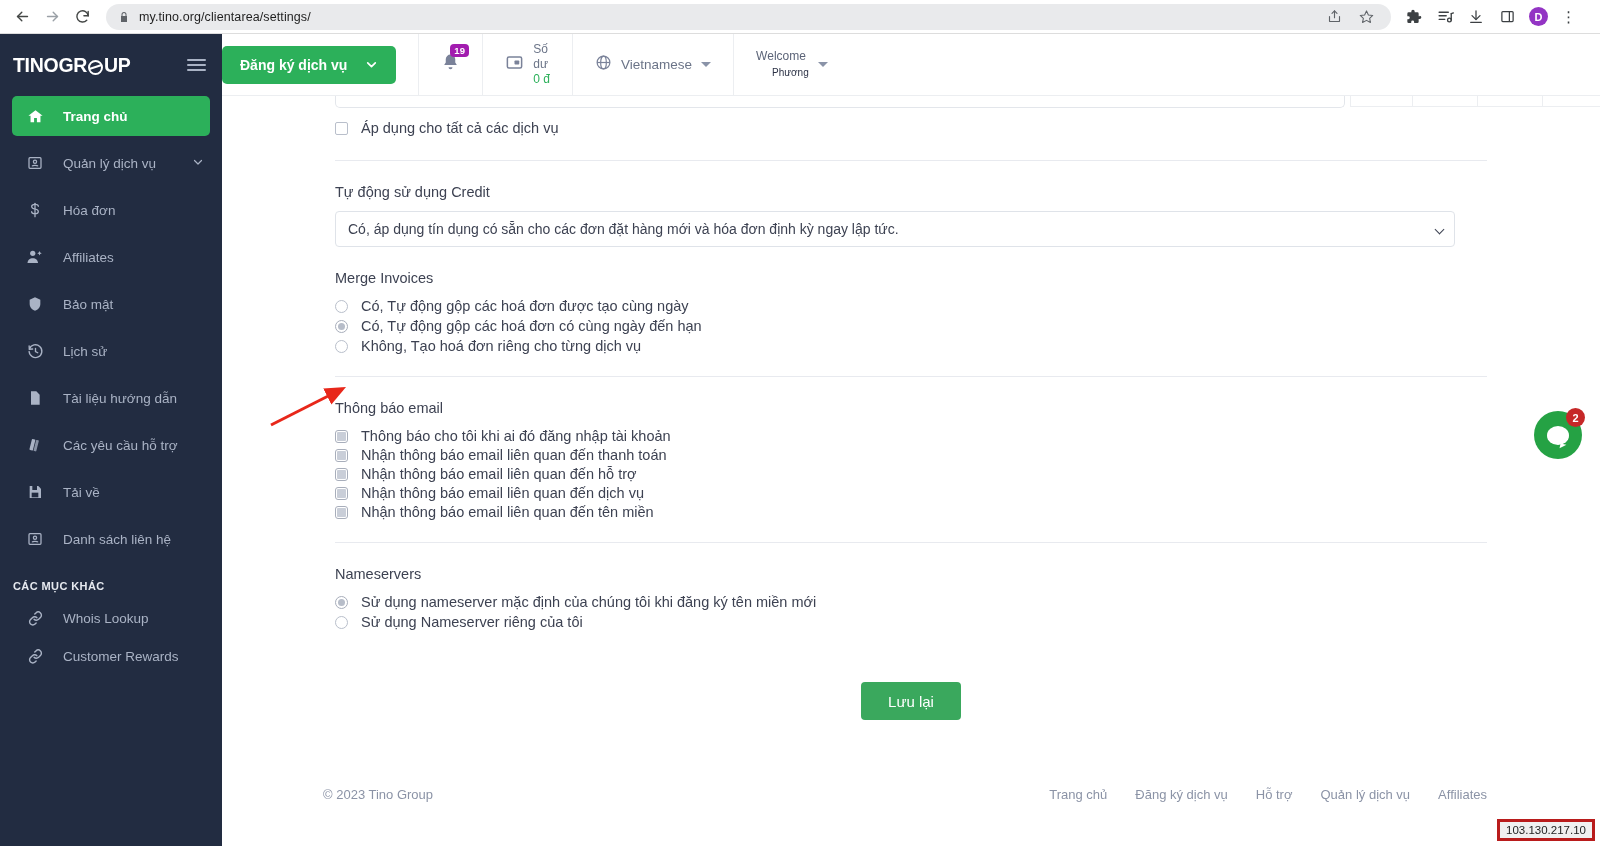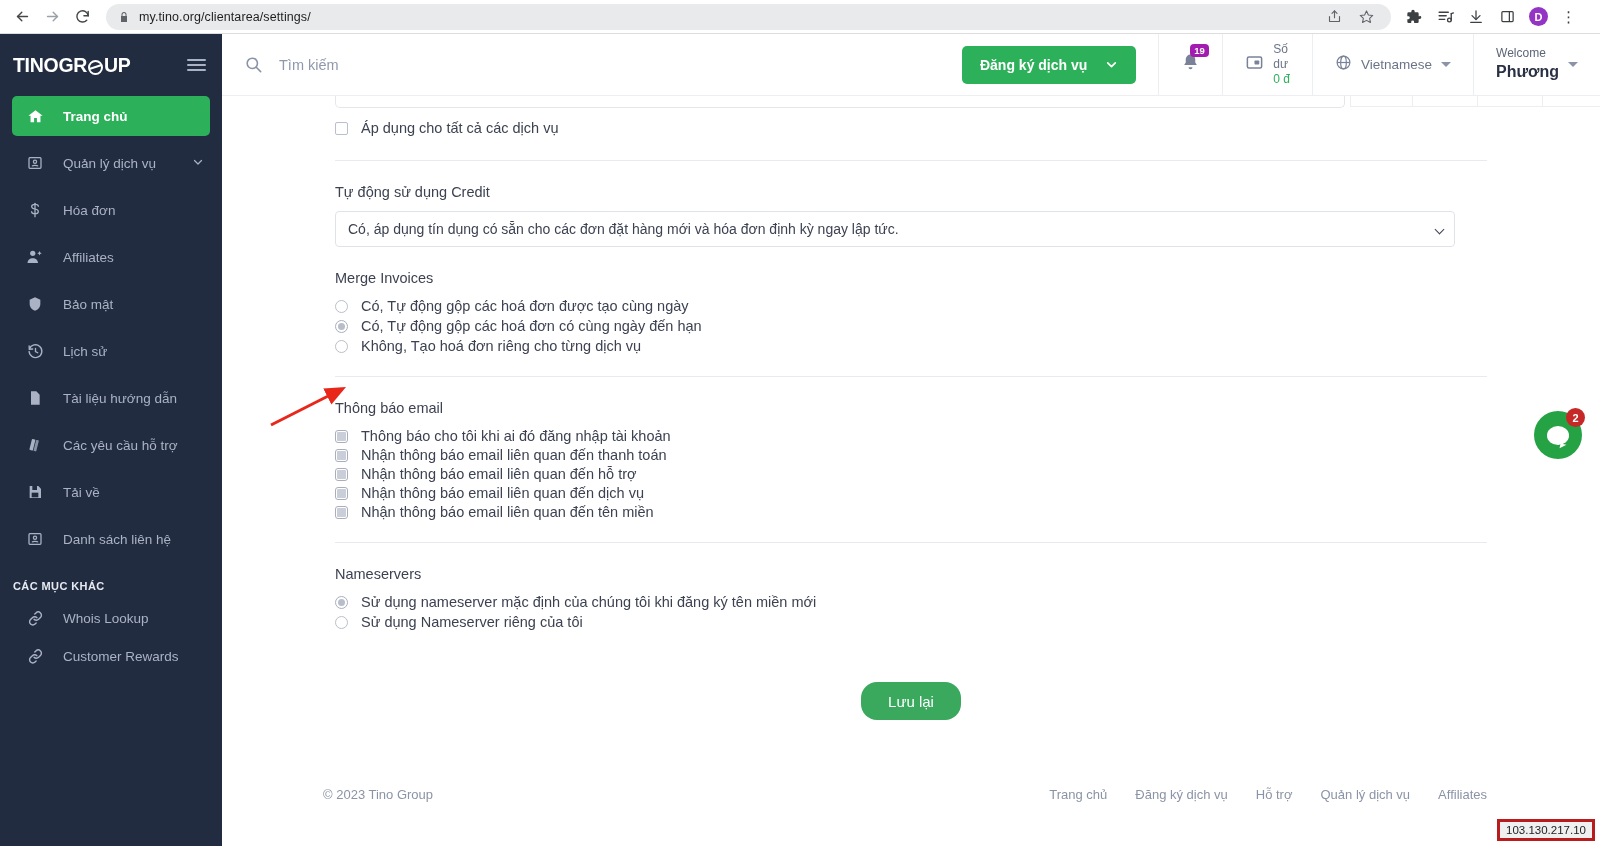--- a/index.html
+++ b/index.html
@@ -135,21 +135,21 @@
     position: absolute; top: -9px; left: 9px;
     background: #a21caf; color: #fff;
     font-size: 9.5px; font-weight: bold;
     border-radius: 4px; padding: 1px 4px;
     min-width: 18px; text-align: center;
   }
   .balance-text { font-size: 12px; color: #6b7488; line-height: 1.25; }
   .balance-amt { color: #2cb05a; text-align: center; }
   .lang-text { font-size: 13.5px; color: #6b7488; }
   .welcome-text { font-size: 12px; color: #5c6478; line-height: 1.3; text-align: left; }
-  .welcome-text b { font-size: 16px; color: #2b3145; font-weight: bold; }
+  .welcome-text b { font-size: 10px; color: #2b3145; font-weight: normal; margin-left: 16px; }
   .caret { width: 0; height: 0; border-left: 5px solid transparent; border-right: 5px solid transparent; border-top: 5px solid #8a93a8; }
 
   
   .content {
     position: absolute; top: 96px; left: 222px;
     width: 1378px; height: 750px;
     background: #ffffff;
     overflow: hidden;
   }
   .inner { padding: 0 113px; position: relative; }
@@ -218,21 +218,21 @@
     display: flex; align-items: center; justify-content: center;
   }
   .rb.sel { border-color: #a8aebb; }
   .rb.sel::after { content: ""; width: 7px; height: 7px; border-radius: 50%; background: #b7bdc9; }
 
   .cb-row { display: flex; align-items: center; margin-bottom: 3px; }
 
   .save-wrap { text-align: center; margin-top: 52px; }
   .btn-save {
     background: #3aa85d; color: #fff;
-    border: none; border-radius: 16px;
+    border: none; border-radius: 4px;
     height: 38px; padding: 0 27px;
     font-size: 15px; font-family: inherit;
     cursor: pointer;
   }
 
   
   .footer {
     position: absolute; bottom: 44px; left: 222px;
     width: 1378px;
     display: flex; align-items: center;
@@ -504,29 +504,20 @@
       <svg width="17" height="17" viewBox="0 0 24 24" fill="none" stroke="#aab3c5" stroke-width="2" stroke-linecap="round">
           <path d="M10 13a4.5 4.5 0 006.4.2l2.6-2.6a4.5 4.5 0 10-6.4-6.4L11 5.8"></path>
           <path d="M14 11a4.5 4.5 0 00-6.4-.2L5 13.4a4.5 4.5 0 106.4 6.4l1.5-1.5"></path>
         </svg>
     </span>
     <span>Customer Rewards</span>
   </div>
 </div>
 
 <div class="topbar">
-  <div class="search-wrap">
-    <span class="search-icon">
-      <svg width="19" height="19" viewBox="0 0 24 24" fill="none" stroke="#8a93a8" stroke-width="2" stroke-linecap="round">
-          <circle cx="10.5" cy="10.5" r="6.5"></circle>
-          <line x1="15.5" y1="15.5" x2="21" y2="21"></line>
-        </svg>
-    </span>
-    <input class="search-input" type="text" placeholder="Tìm kiếm" style="">
-  </div>
 
   <button class="btn-register">
     <span>Đăng ký dịch vụ</span>
     <svg width="13" height="13" viewBox="0 0 24 24" fill="none" stroke="#ffffff" stroke-width="3" stroke-linecap="round" stroke-linejoin="round">
         <polyline points="5 9 12 16 19 9"></polyline>
       </svg>
   </button>
 
   <div class="tb-sep"></div>
   <div class="tb-cell">

